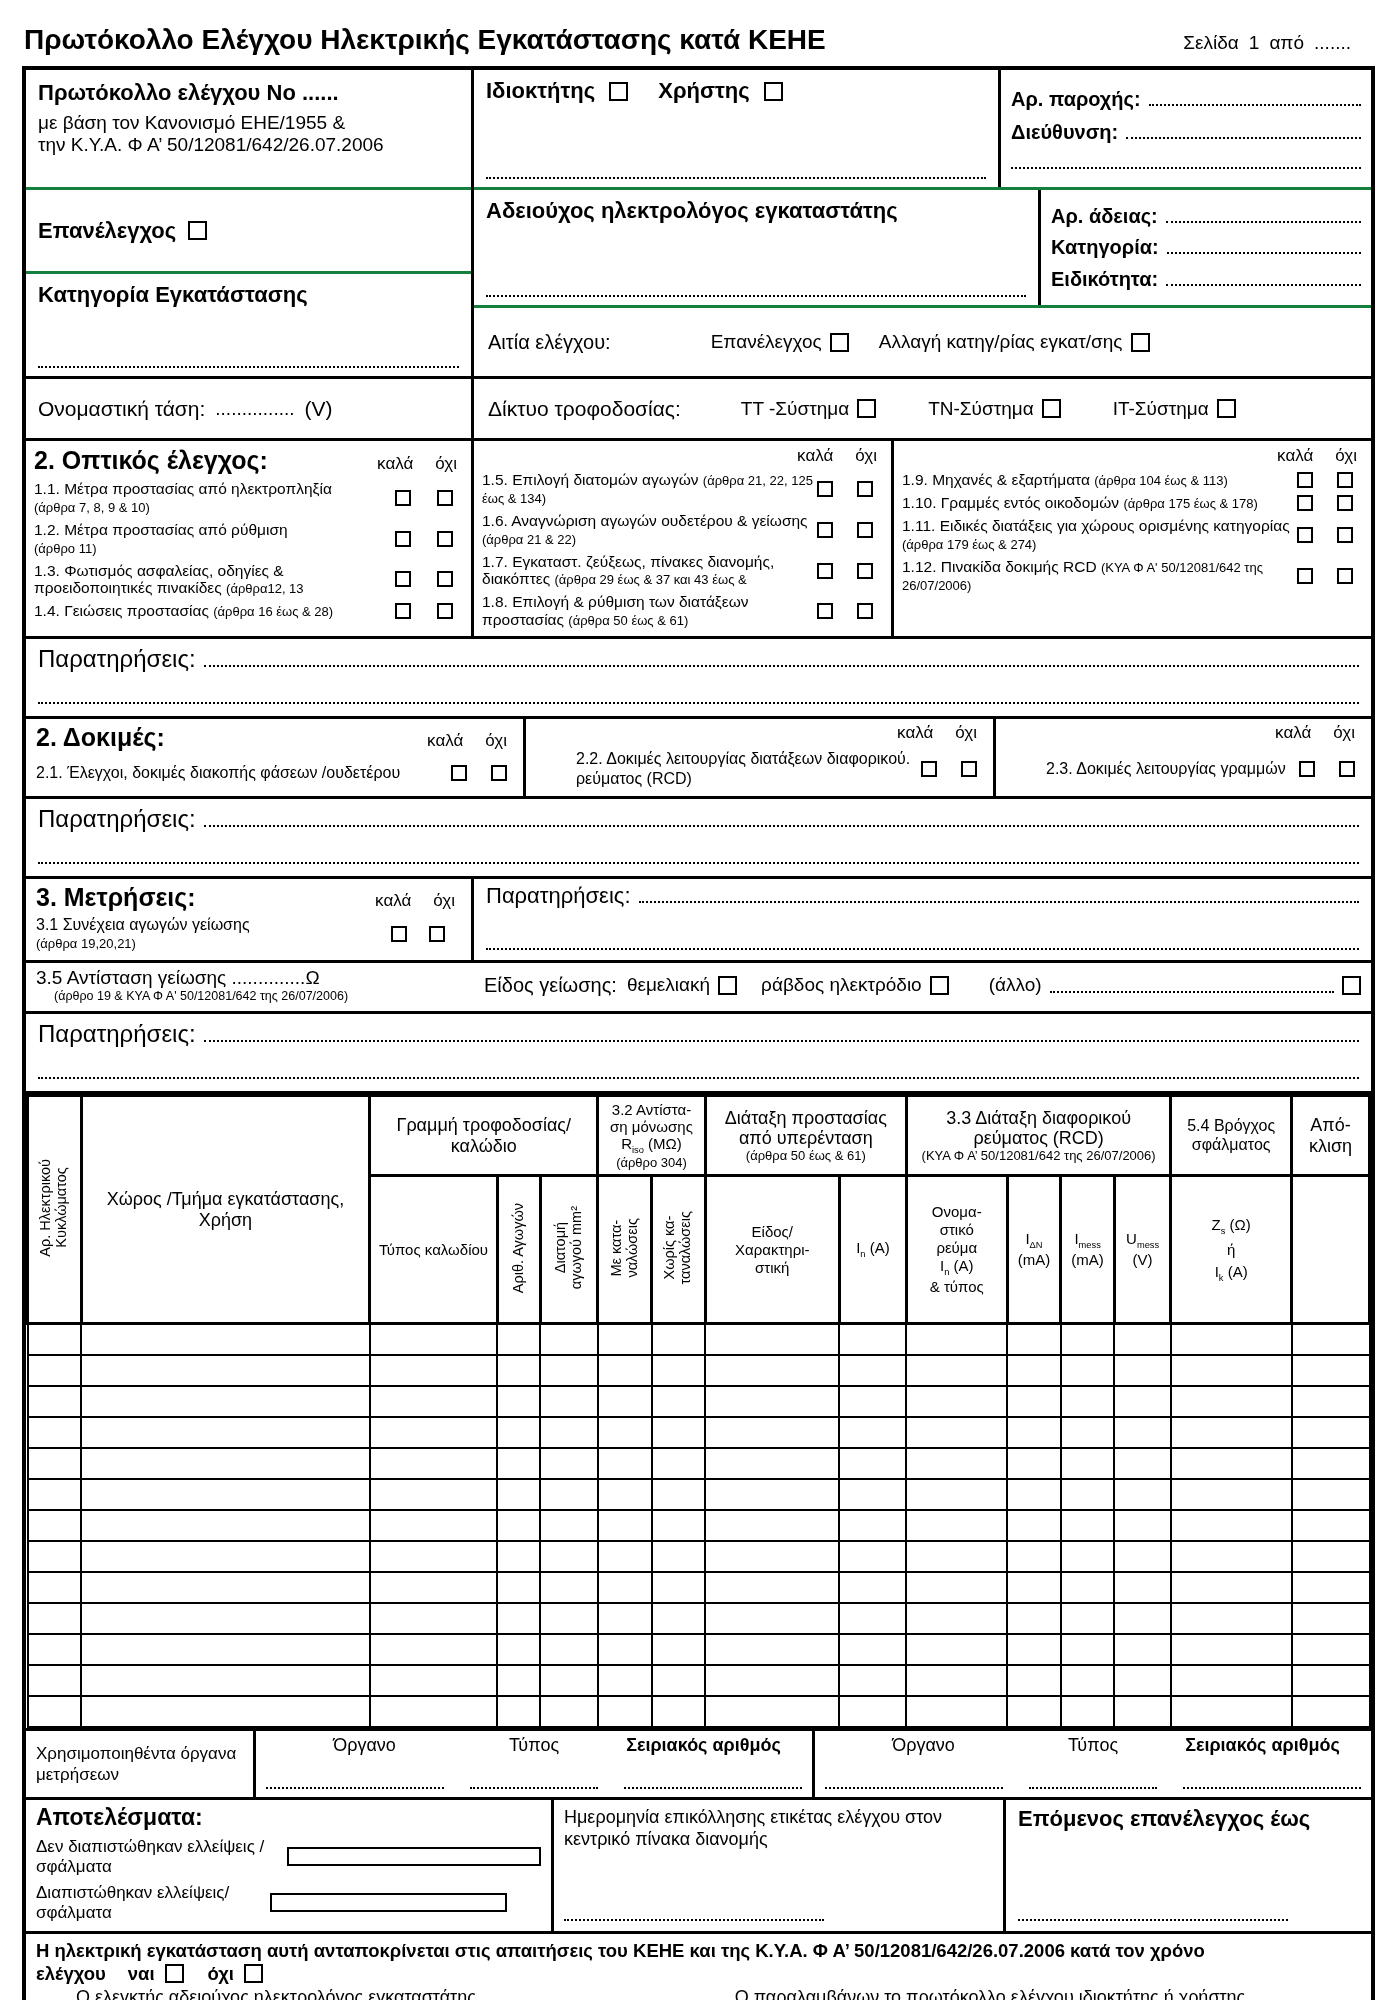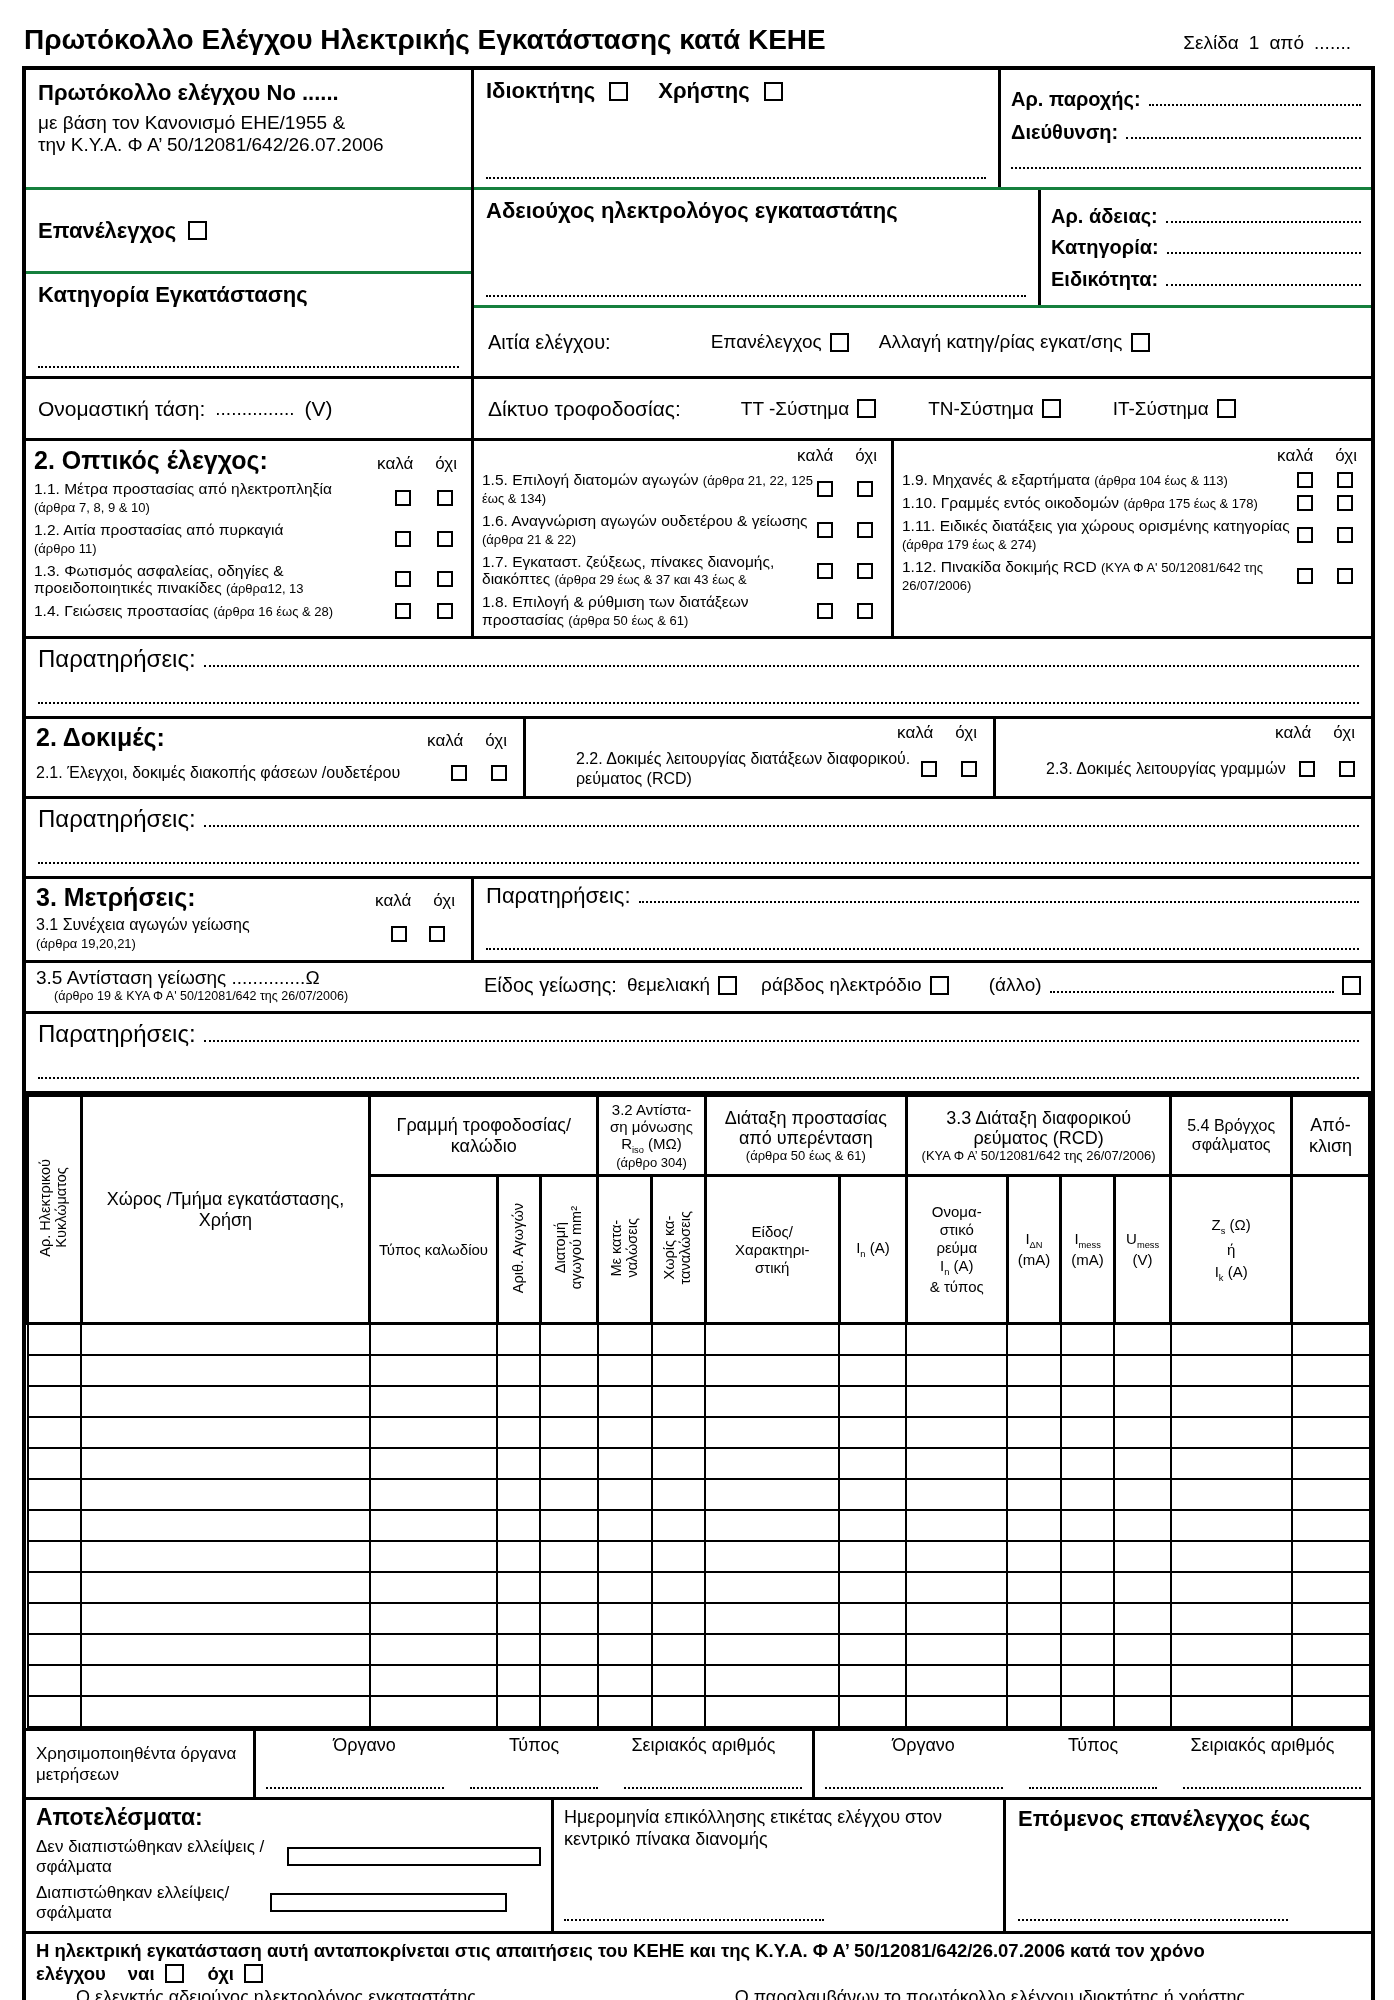--- a/index.html
+++ b/index.html
@@ -114,21 +114,21 @@
   .subrow { height: 148px; }
 
   
   .instruments { display: flex; align-items: stretch; }
   .inst-label { width: 230px; flex: none; border-right: 3px solid #000; padding: 6px 10px; font-size: 17px; line-height: 1.25; display: flex; flex-direction: column; justify-content: center; }
   .inst-group { flex: 1; display: flex; flex-direction: column; justify-content: space-between; padding: 4px 10px 8px 10px; }
   .inst-group.first { border-right: 3px solid #000; }
   .inst-heads { display: flex; font-size: 18px; }
   .inst-heads span { text-align: center; }
   .inst-dots { display: flex; gap: 26px; margin-top: 18px; }
-  .ih1 { flex: 1.25; } .ih2 { flex: 0.9; } .ih3 { flex: 1.25; }
+  .ih1 { flex: 1.25; } .ih2 { flex: 0.9; } .ih3 { flex: 1.25; font-weight: bold; }
 
   
   .results { display: flex; }
   .res1 { width: 528px; flex: none; border-right: 3px solid #000; padding: 4px 10px 8px 10px; }
   .res1 .rline { display: flex; align-items: center; margin-top: 6px; font-size: 17px; }
   .res1 .rline span { flex: 1; }
   .res2 { width: 452px; flex: none; border-right: 3px solid #000; padding: 6px 10px; display: flex; flex-direction: column; justify-content: space-between; }
   .res2 .txt { font-size: 18px; line-height: 1.25; }
   .res2 .dotline { width: 260px; margin-bottom: 4px; }
   .res3 { flex: 1; padding: 6px 12px; display: flex; flex-direction: column; justify-content: space-between; }
@@ -268,21 +268,21 @@
           </span>
         </div>
         <div class="s1item">
           <div class="s1text"><span>1.1.</span> <span>Μέτρα προστασίας από ηλεκτροπληξία</span><br><span class="ref">(άρθρα 7, 8, 9 &amp; 10)</span></div>
           <div class="s1boxes">
               <span class="cb sm"></span>
               <span class="cb sm"></span>
             </div>
         </div>
         <div class="s1item">
-          <div class="s1text"><span>1.2.</span> <span>Αιτία προστασίας από πυρκαγιά</span><br><span class="ref">(άρθρο 11)</span></div>
+          <div class="s1text"><span>1.2.</span> <span>Μέτρα προστασίας από ρύθμιση</span><br><span class="ref">(άρθρο 11)</span></div>
           <div class="s1boxes">
               <span class="cb sm"></span>
               <span class="cb sm"></span>
             </div>
         </div>
         <div class="s1item">
           <div class="s1text"><span>1.3.</span> <span>Φωτισμός ασφαλείας, οδηγίες &amp; προειδοποιητικές πινακίδες</span> <span class="ref">(άρθρα12, 13</span></div>
           <div class="s1boxes">
               <span class="cb sm"></span>
               <span class="cb sm"></span>

